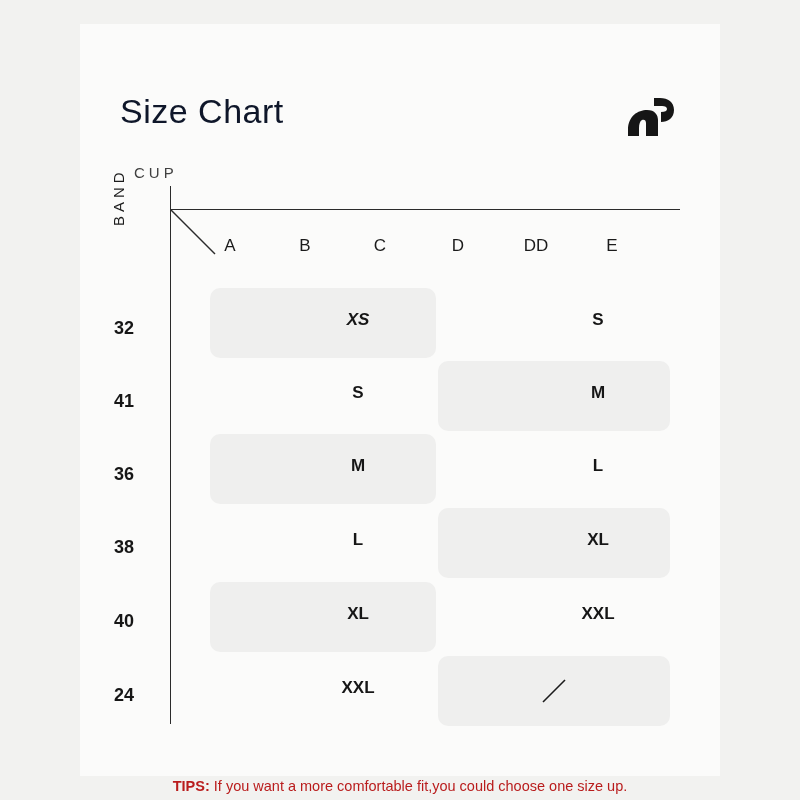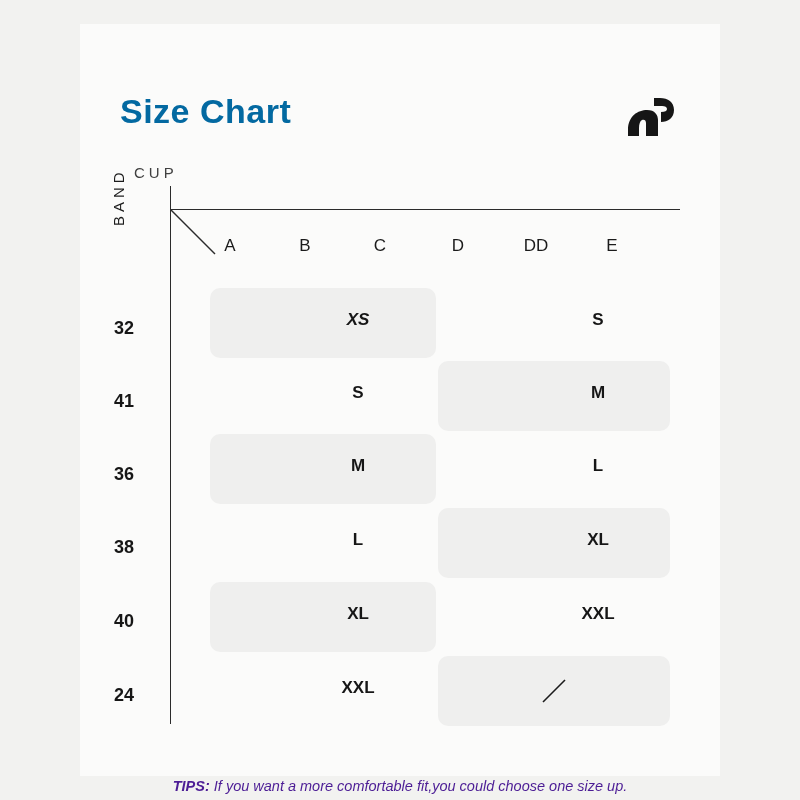--- a/index.html
+++ b/index.html
@@ -30,23 +30,23 @@
     top: 68px;
     width: 560px;
     height: 60px;
   }
 
   .title {
     position: absolute;
     left: 0;
     top: 0;
     font-size: 34px;
-    font-weight: bold;
+    font-weight: normal;
     letter-spacing: 0.5px;
-    color: #0369a1;
+    color: #0f172a;
   }
 
   .logo {
     position: absolute;
     right: 0;
     top: -2px;
     width: 56px;
     height: 54px;
   }
 
@@ -147,22 +147,21 @@
     height: 28px;
   }
 
   .tips {
     position: absolute;
     left: 0;
     top: 614px;
     width: 560px;
     text-align: center;
     font-size: 14.5px;
-    color: #4c1d95;
-    font-style: italic;
+    color: #b91c1c;
   }
   .tips b {
     font-weight: bold;
   }
 </style>
 </head>
 <body>
 
 <div class="card">
 

